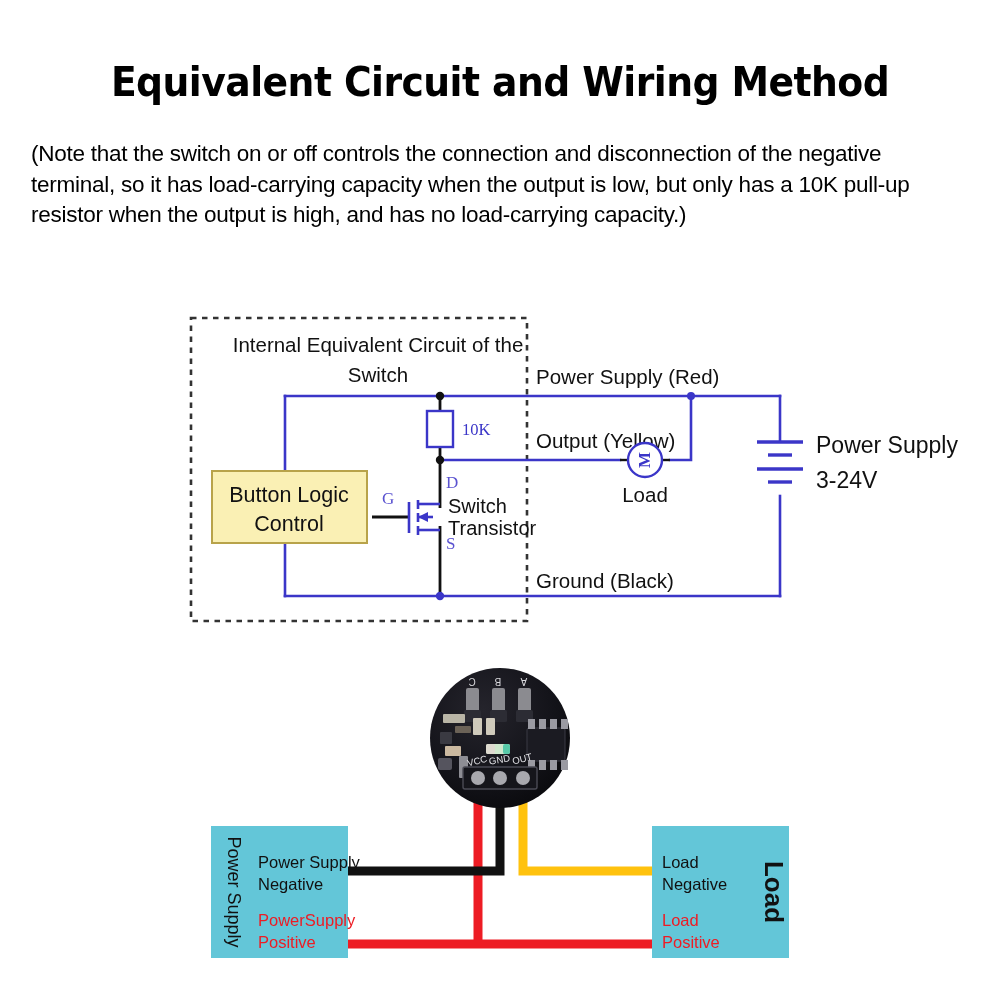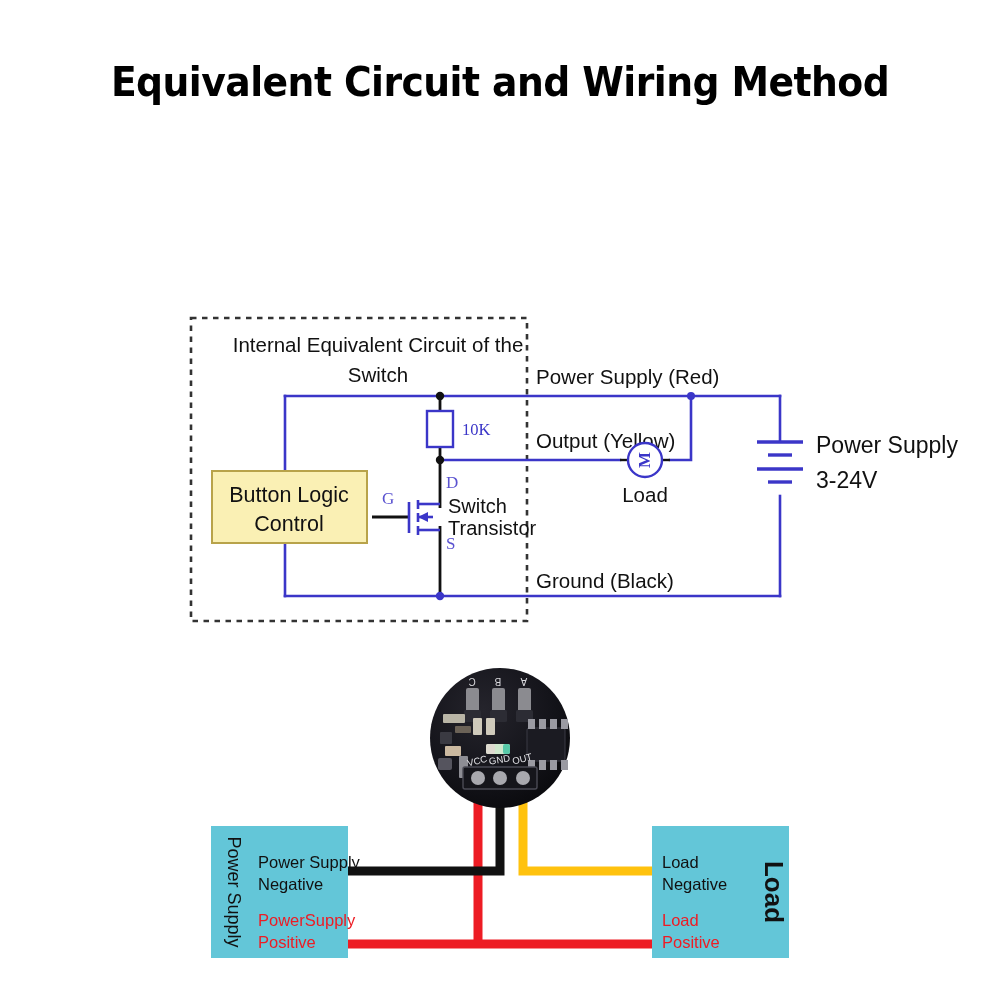--- a/index.html
+++ b/index.html
@@ -41,20 +41,21 @@
   }
 </style>
 </head>
 <body>
 
 <div id="page">
 
   <div class="page-title">Equivalent Circuit and Wiring Method</div>
 
   <div class="intro">
+    <p>(Note that the switch on or off controls the connection and disconnection of the negative terminal, so it has load-carrying capacity when the output is low, but only has a 10K pull-up resistor when the output is high, and has no load-carrying capacity.)</p>
   </div>
 
   <div class="schem">
   <svg width="1000" height="330" viewBox="0 0 1000 330" xmlns="http://www.w3.org/2000/svg">
 
     <rect x="191" y="6" width="336" height="303" fill="none" stroke="#333333" stroke-width="2.6" stroke-dasharray="5.5 5.5"></rect>
 
     <text x="378" y="40" text-anchor="middle" font-family="Liberation Sans, sans-serif" font-size="20.5" fill="#111">Internal Equivalent Circuit of the</text>
     <text x="378" y="70" text-anchor="middle" font-family="Liberation Sans, sans-serif" font-size="20.5" fill="#111">Switch</text>
 

